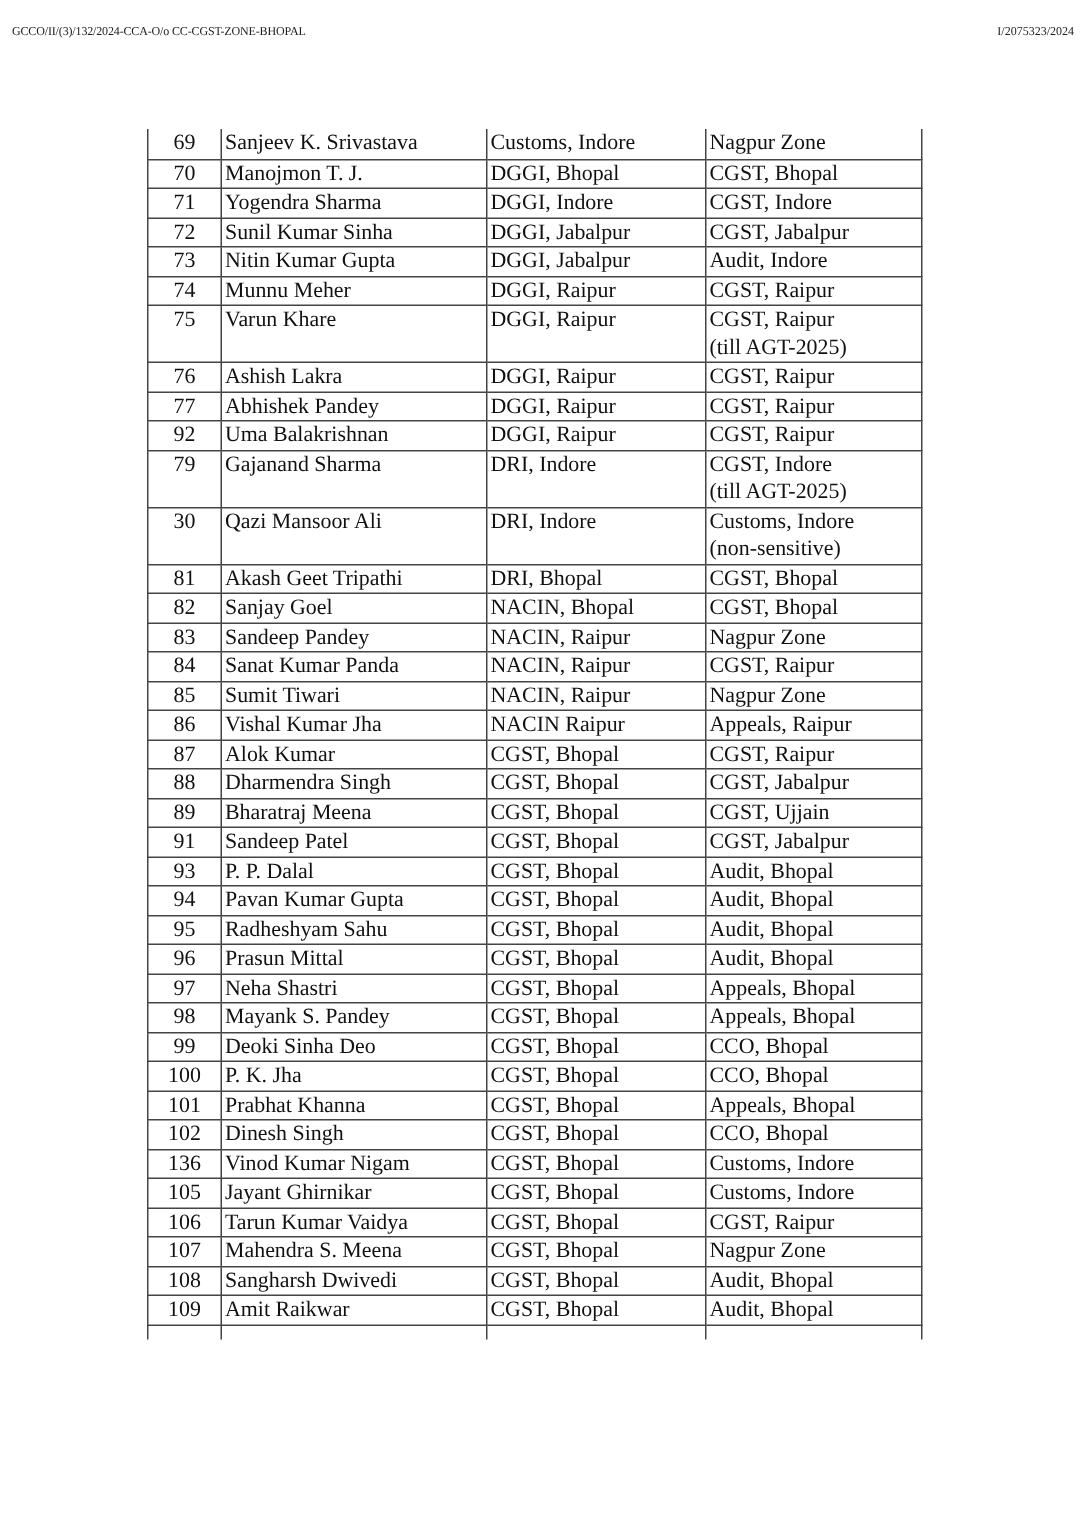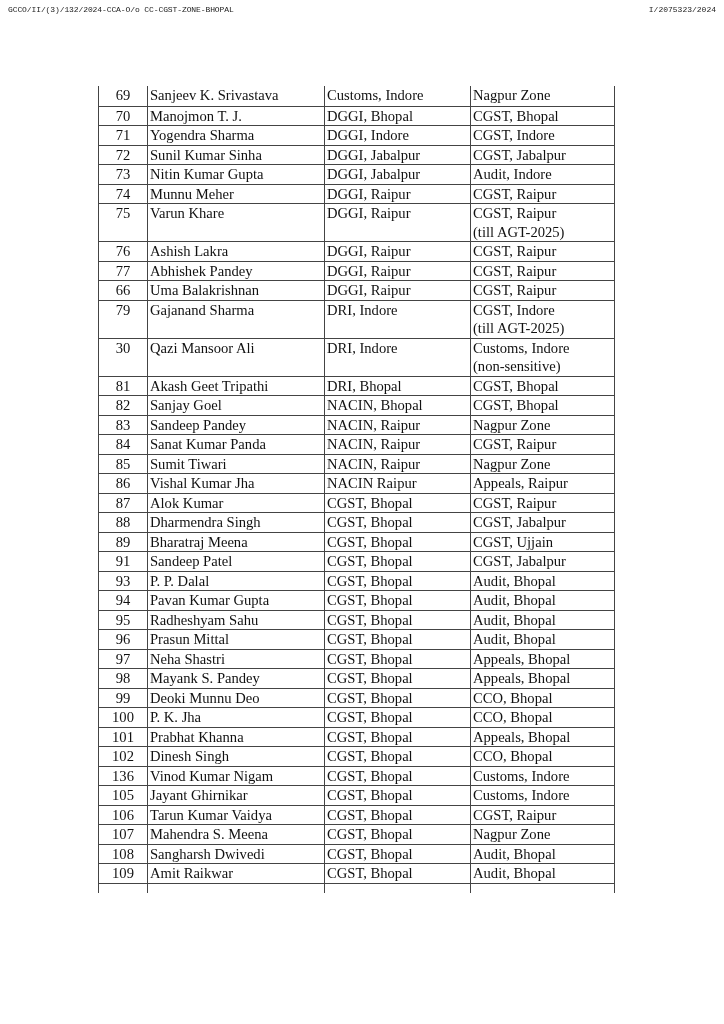--- a/index.html
+++ b/index.html
@@ -1,18 +1,18 @@
 <!DOCTYPE html>
 <html><head>
   <meta charset="utf-8">
   <style>
     html, body { margin: 0; padding: 0; background: #ffffff; }
     body { width: 724px; height: 1024px; position: relative; overflow: hidden; }
-    .header { position: absolute; top: 5px; left: 0; width: 724px; height: 12px;
-      font-family: Liberation Mono, monospace; font-size: 8px; color: #222; }
+    .header { position: absolute; top: 16px; left: 0; width: 724px; height: 12px;
+      font-family: Liberation Serif, serif; font-size: 8px; color: #222; }
     .header-left { position: absolute; left: 8px; top: 0; letter-spacing: -0.1px; }
     .header-right { position: absolute; right: 8px; top: 0; }
     .table-wrap { position: absolute; left: 98px; top: 86px; width: 516px; }
     table { border-collapse: collapse; width: 516px; table-layout: fixed;
       font-family: "Liberation Serif", serif; font-size: 14.6px; color: #111; }
     col.c1 { width: 49px; } col.c2 { width: 177px; } col.c3 { width: 146px; } col.c4 { width: 144px; }
     td { border-left: 1.3px solid #444; border-right: 1.3px solid #444; border-bottom: 1.3px solid #444;
       padding: 0 0 0 2px; vertical-align: top; line-height: 18.5px; height: 18px; white-space: nowrap; }
     tr:first-child td { border-top: none; height: 19.5px; }
     td.num { text-align: center; padding: 0; }
@@ -111,21 +111,21 @@
         <tr style="">
         <td class="num">77</td>
         <td>Abhishek Pandey</td>
         <td>DGGI, Raipur</td>
         <td>
           <div>CGST, Raipur</div>
 
         </td>
       </tr>
         <tr style="">
-        <td class="num">66</td>
+        <td class="num">92</td>
         <td>Uma Balakrishnan</td>
         <td>DGGI, Raipur</td>
         <td>
           <div>CGST, Raipur</div>
 
         </td>
       </tr>
         <tr style="">
         <td class="num">79</td>
         <td>Gajanand Sharma</td>
@@ -283,21 +283,21 @@
         <td class="num">98</td>
         <td>Mayank S. Pandey</td>
         <td>CGST, Bhopal</td>
         <td>
           <div>Appeals, Bhopal</div>
 
         </td>
       </tr>
         <tr style="">
         <td class="num">99</td>
-        <td>Deoki Munnu Deo</td>
+        <td>Deoki Sinha Deo</td>
         <td>CGST, Bhopal</td>
         <td>
           <div>CCO, Bhopal</div>
 
         </td>
       </tr>
         <tr style="">
         <td class="num">100</td>
         <td>P. K. Jha</td>
         <td>CGST, Bhopal</td>

